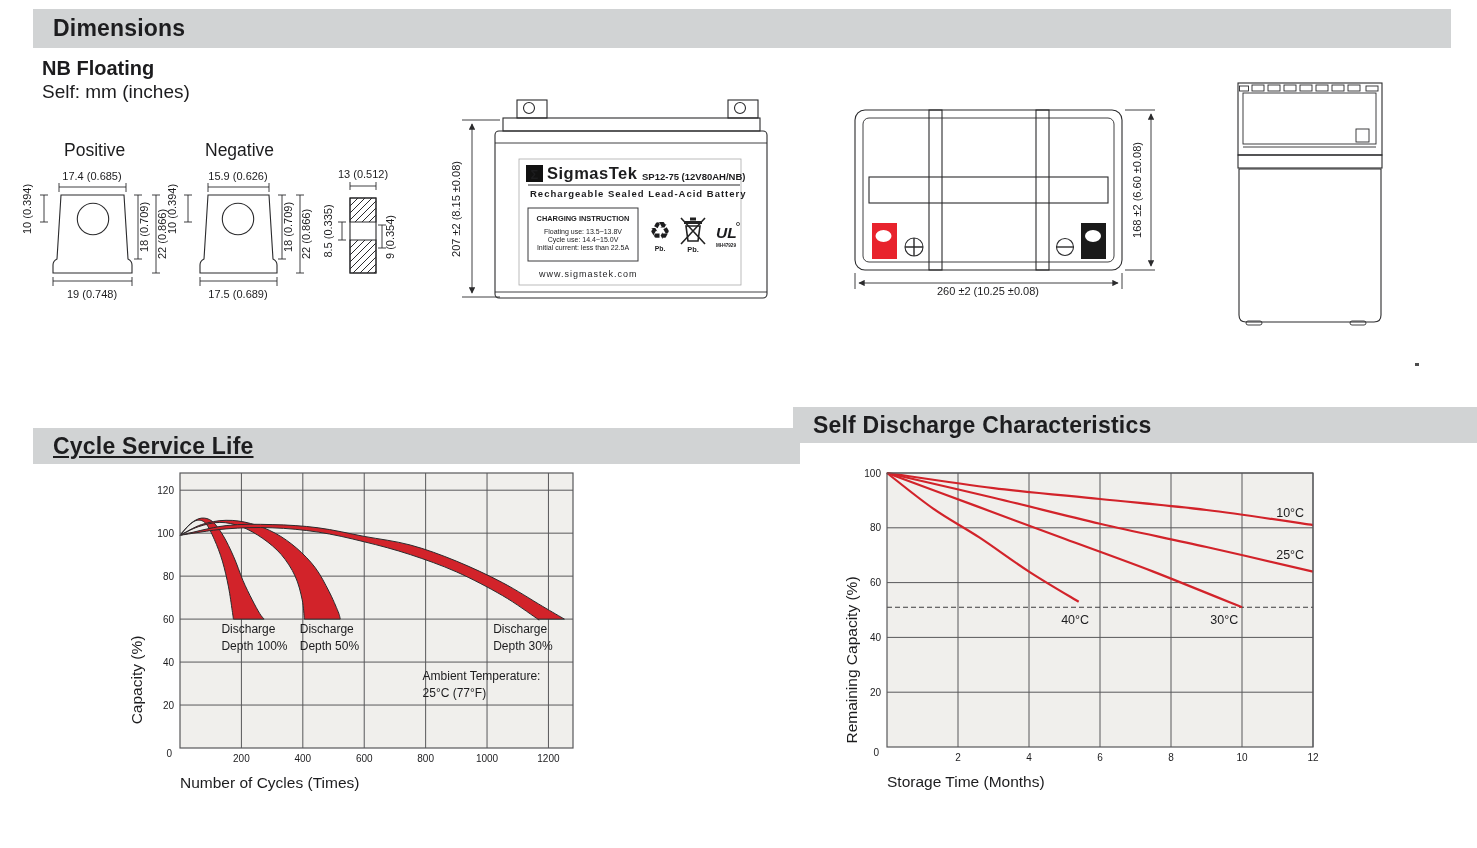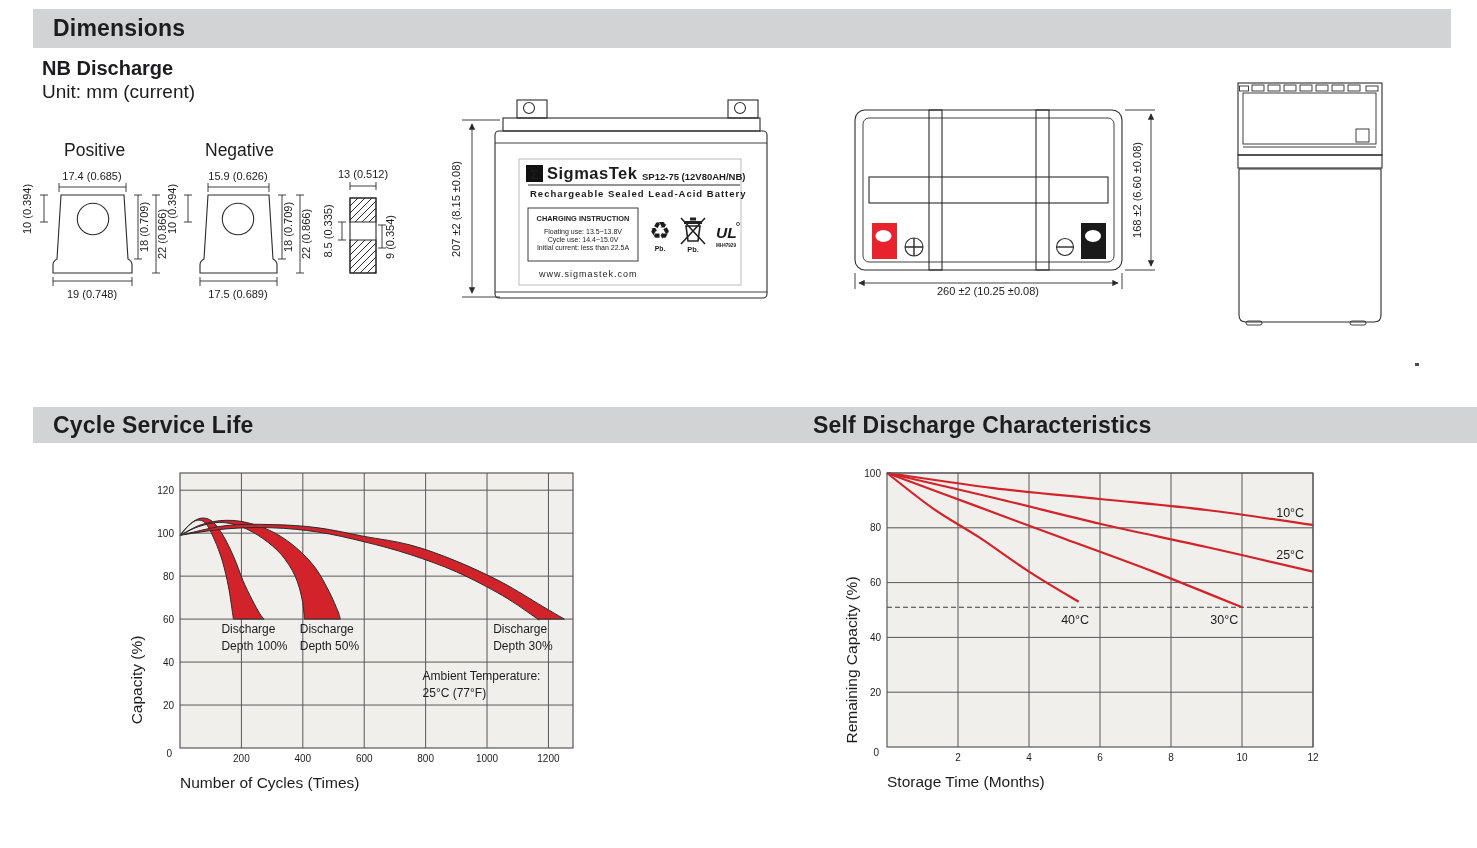--- a/index.html
+++ b/index.html
@@ -2,39 +2,39 @@
 <html><head>
 <meta charset="utf-8">
 <style>
   html,body{margin:0;padding:0;background:#ffffff;}
   body{width:1477px;height:848px;position:relative;overflow:hidden;
        font-family:"Liberation Sans", sans-serif;color:#1c1c1e;}
   .abs{position:absolute;}
   .bar{background:#d1d3d4;display:flex;align-items:center;}
   .bar span{font-weight:bold;font-size:23px;color:#1d1d1f;padding-left:10px;letter-spacing:0.2px;margin-left:10px;}
   #bar-dimensions{left:33px;top:9px;width:1418px;height:39px;}
-  #bar-cycle{left:33px;top:407px;width:767px;height:36px;}
+  #bar-cycle{left:33px;top:428px;width:767px;height:36px;text-decoration:underline;}
   #bar-self{left:793px;top:407px;width:684px;height:36px;}
   #nb-terminal{left:42px;top:57px;font-weight:bold;font-size:20px;}
   #unit-line{left:42px;top:81px;font-size:19px;}
   svg text{font-family:"Liberation Sans", sans-serif;fill:#1c1c1e;}
   .dim{font-size:11px;}
   .ttl{font-size:17.5px;}
   .ln{stroke:#2b2b2d;stroke-width:1.1;fill:none;}
   .lnthin{stroke:#2b2b2d;stroke-width:0.9;fill:none;}
   #stray{left:1415px;top:363px;width:4px;height:3px;background:#4d4d4d;}
 </style>
 </head>
 <body>
 
 <div class="abs bar" id="bar-dimensions">
   <span>Dimensions</span>
 </div>
-<div class="abs" id="nb-terminal">NB Discharge</div>
-<div class="abs" id="unit-line">Unit: mm (current)</div>
+<div class="abs" id="nb-terminal">NB Floating</div>
+<div class="abs" id="unit-line">Self: mm (inches)</div>
 
 <svg class="abs" style="left:20px;top:130px;" width="430" height="200" viewBox="0 0 430 200">
   <defs>
     <pattern id="hatch" patternUnits="userSpaceOnUse" width="7" height="7">
       <path d="M0,7 L7,0" stroke="#2b2b2d" stroke-width="1"></path>
     </pattern>
   </defs>
 
   <g>
     <text class="ttl" x="44" y="26">Positive</text>

